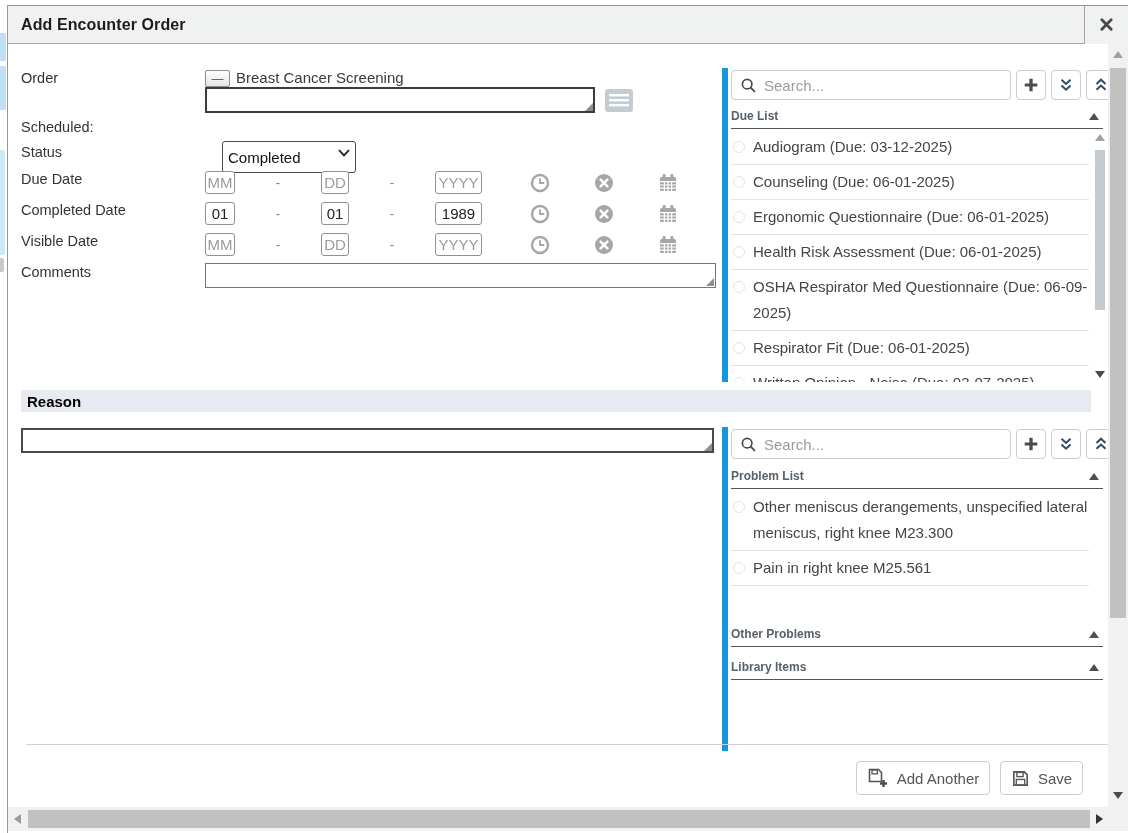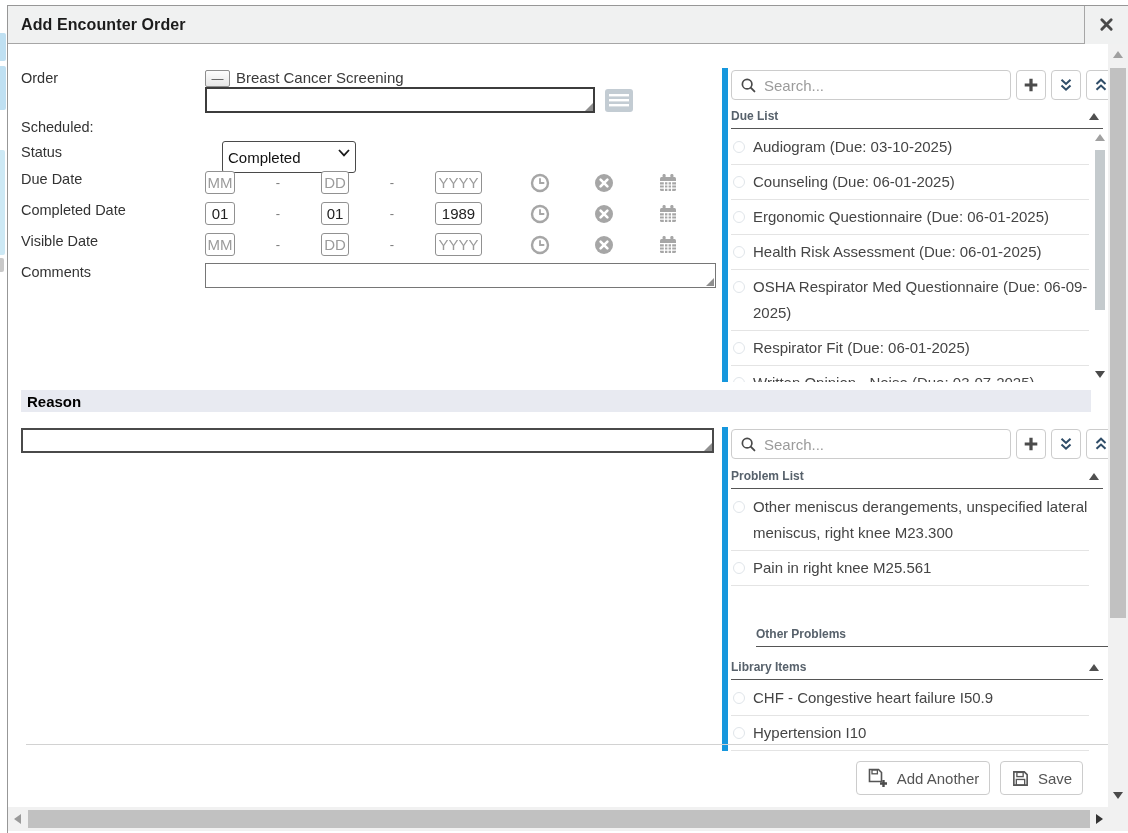--- a/index.html
+++ b/index.html
@@ -368,21 +368,21 @@
     </div>
 
     <div class="phead" style="left:723px; top:60px;">
       <span>Due List</span>
       <span class="caret-up"></span>
     </div>
 
     <div class="plist" style="left:723px; top:86px; height:252px;">
       <div class="pitem">
           <span class="bullet"></span>
-          <span>Audiogram (Due: 03-10-2025)</span>
+          <span>Audiogram (Due: 03-12-2025)</span>
         </div>
       <div class="pitem">
           <span class="bullet"></span>
           <span>Counseling (Due: 06-01-2025)</span>
         </div>
       <div class="pitem">
           <span class="bullet"></span>
           <span>Ergonomic Questionnaire (Due: 06-01-2025)</span>
         </div>
       <div class="pitem">
@@ -448,38 +448,28 @@
       <div class="pitem">
           <span class="bullet"></span>
           <span>Other meniscus derangements, unspecified lateral meniscus, right knee M23.300</span>
         </div>
       <div class="pitem">
           <span class="bullet"></span>
           <span>Pain in right knee M25.561</span>
         </div>
     </div>
 
-    <div class="phead" style="left:723px; top:578px;margin-left:25px;">
+    <div class="phead" style="left:723px; top:578px;">
       <span>Other Problems</span>
       <span class="caret-up"></span>
     </div>
 
     <div class="phead" style="left:723px; top:611px;">
       <span>Library Items</span>
       <span class="caret-up"></span>
-    </div>
-    <div class="plist" style="left:723px; top:637px; height:71px;">
-      <div class="pitem">
-          <span class="bullet"></span>
-          <span>CHF - Congestive heart failure I50.9</span>
-        </div>
-      <div class="pitem">
-          <span class="bullet"></span>
-          <span>Hypertension I10</span>
-        </div>
     </div>
 
     <div class="footer-divider"></div>
     <div class="btn btn-add">
       <span>
           <svg width="22" height="22">
             <use href="#i-floppy-plus"></use>
           </svg>
         </span>
       <span>Add Another</span>

